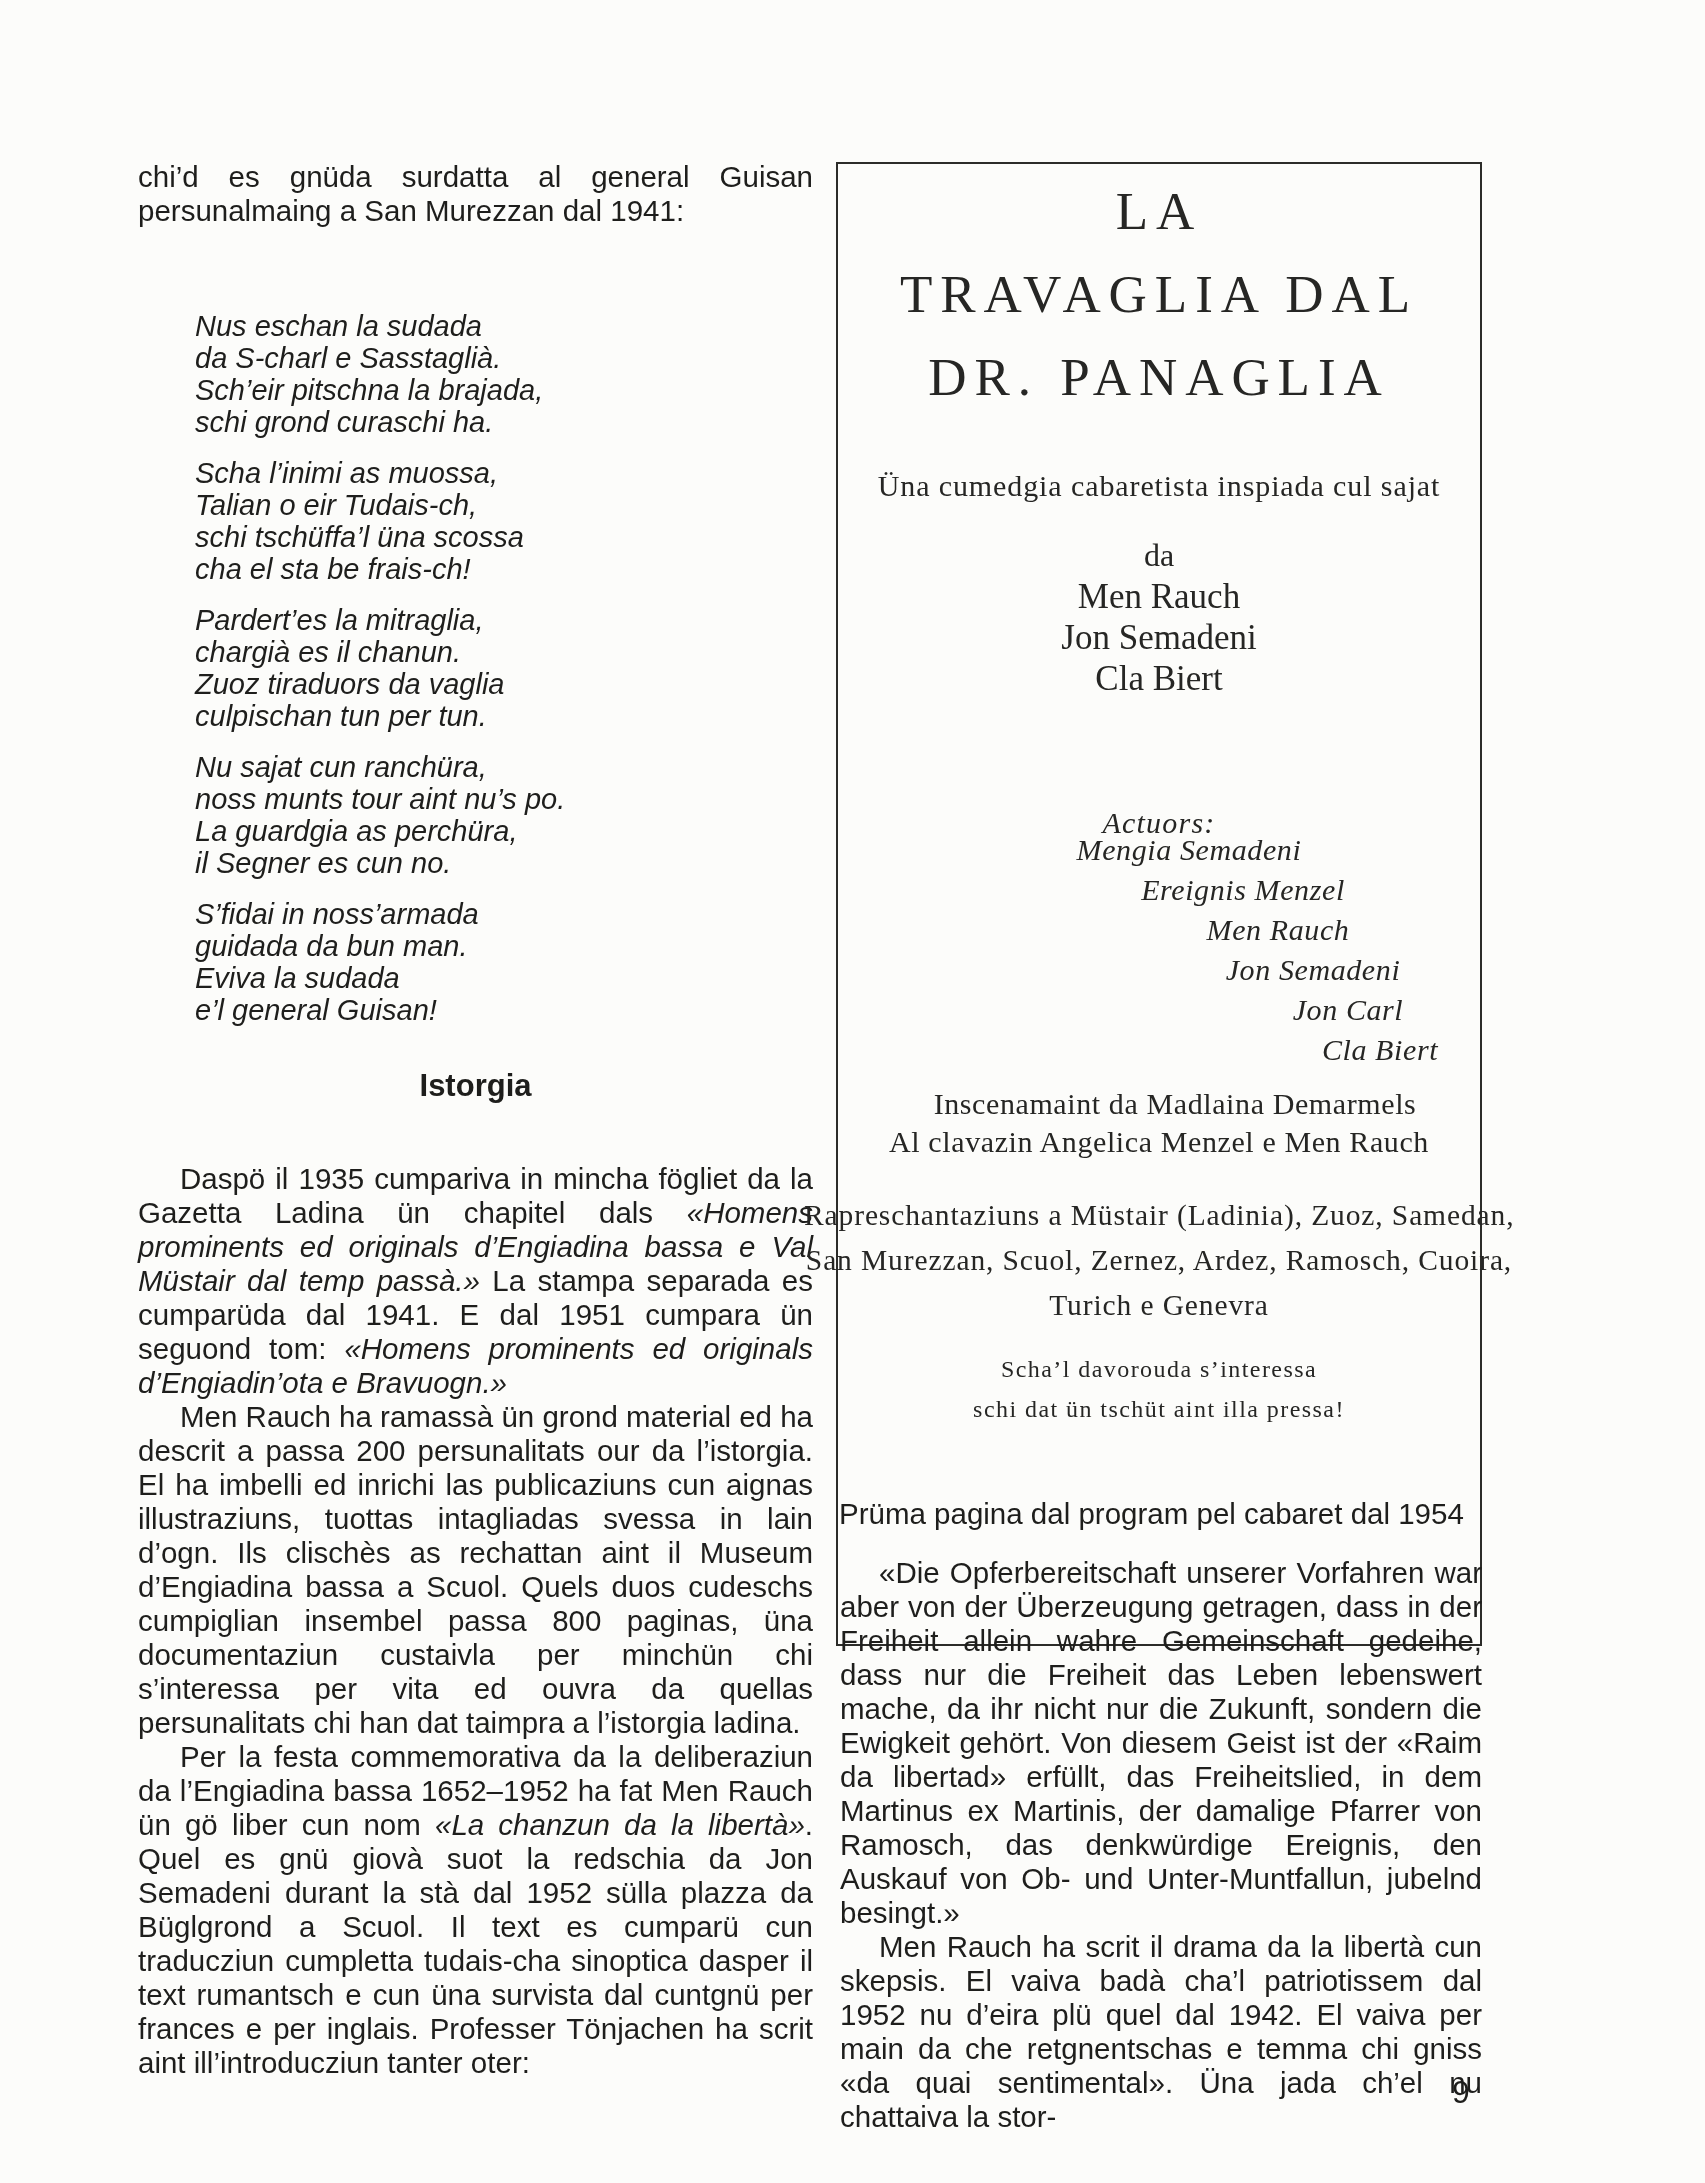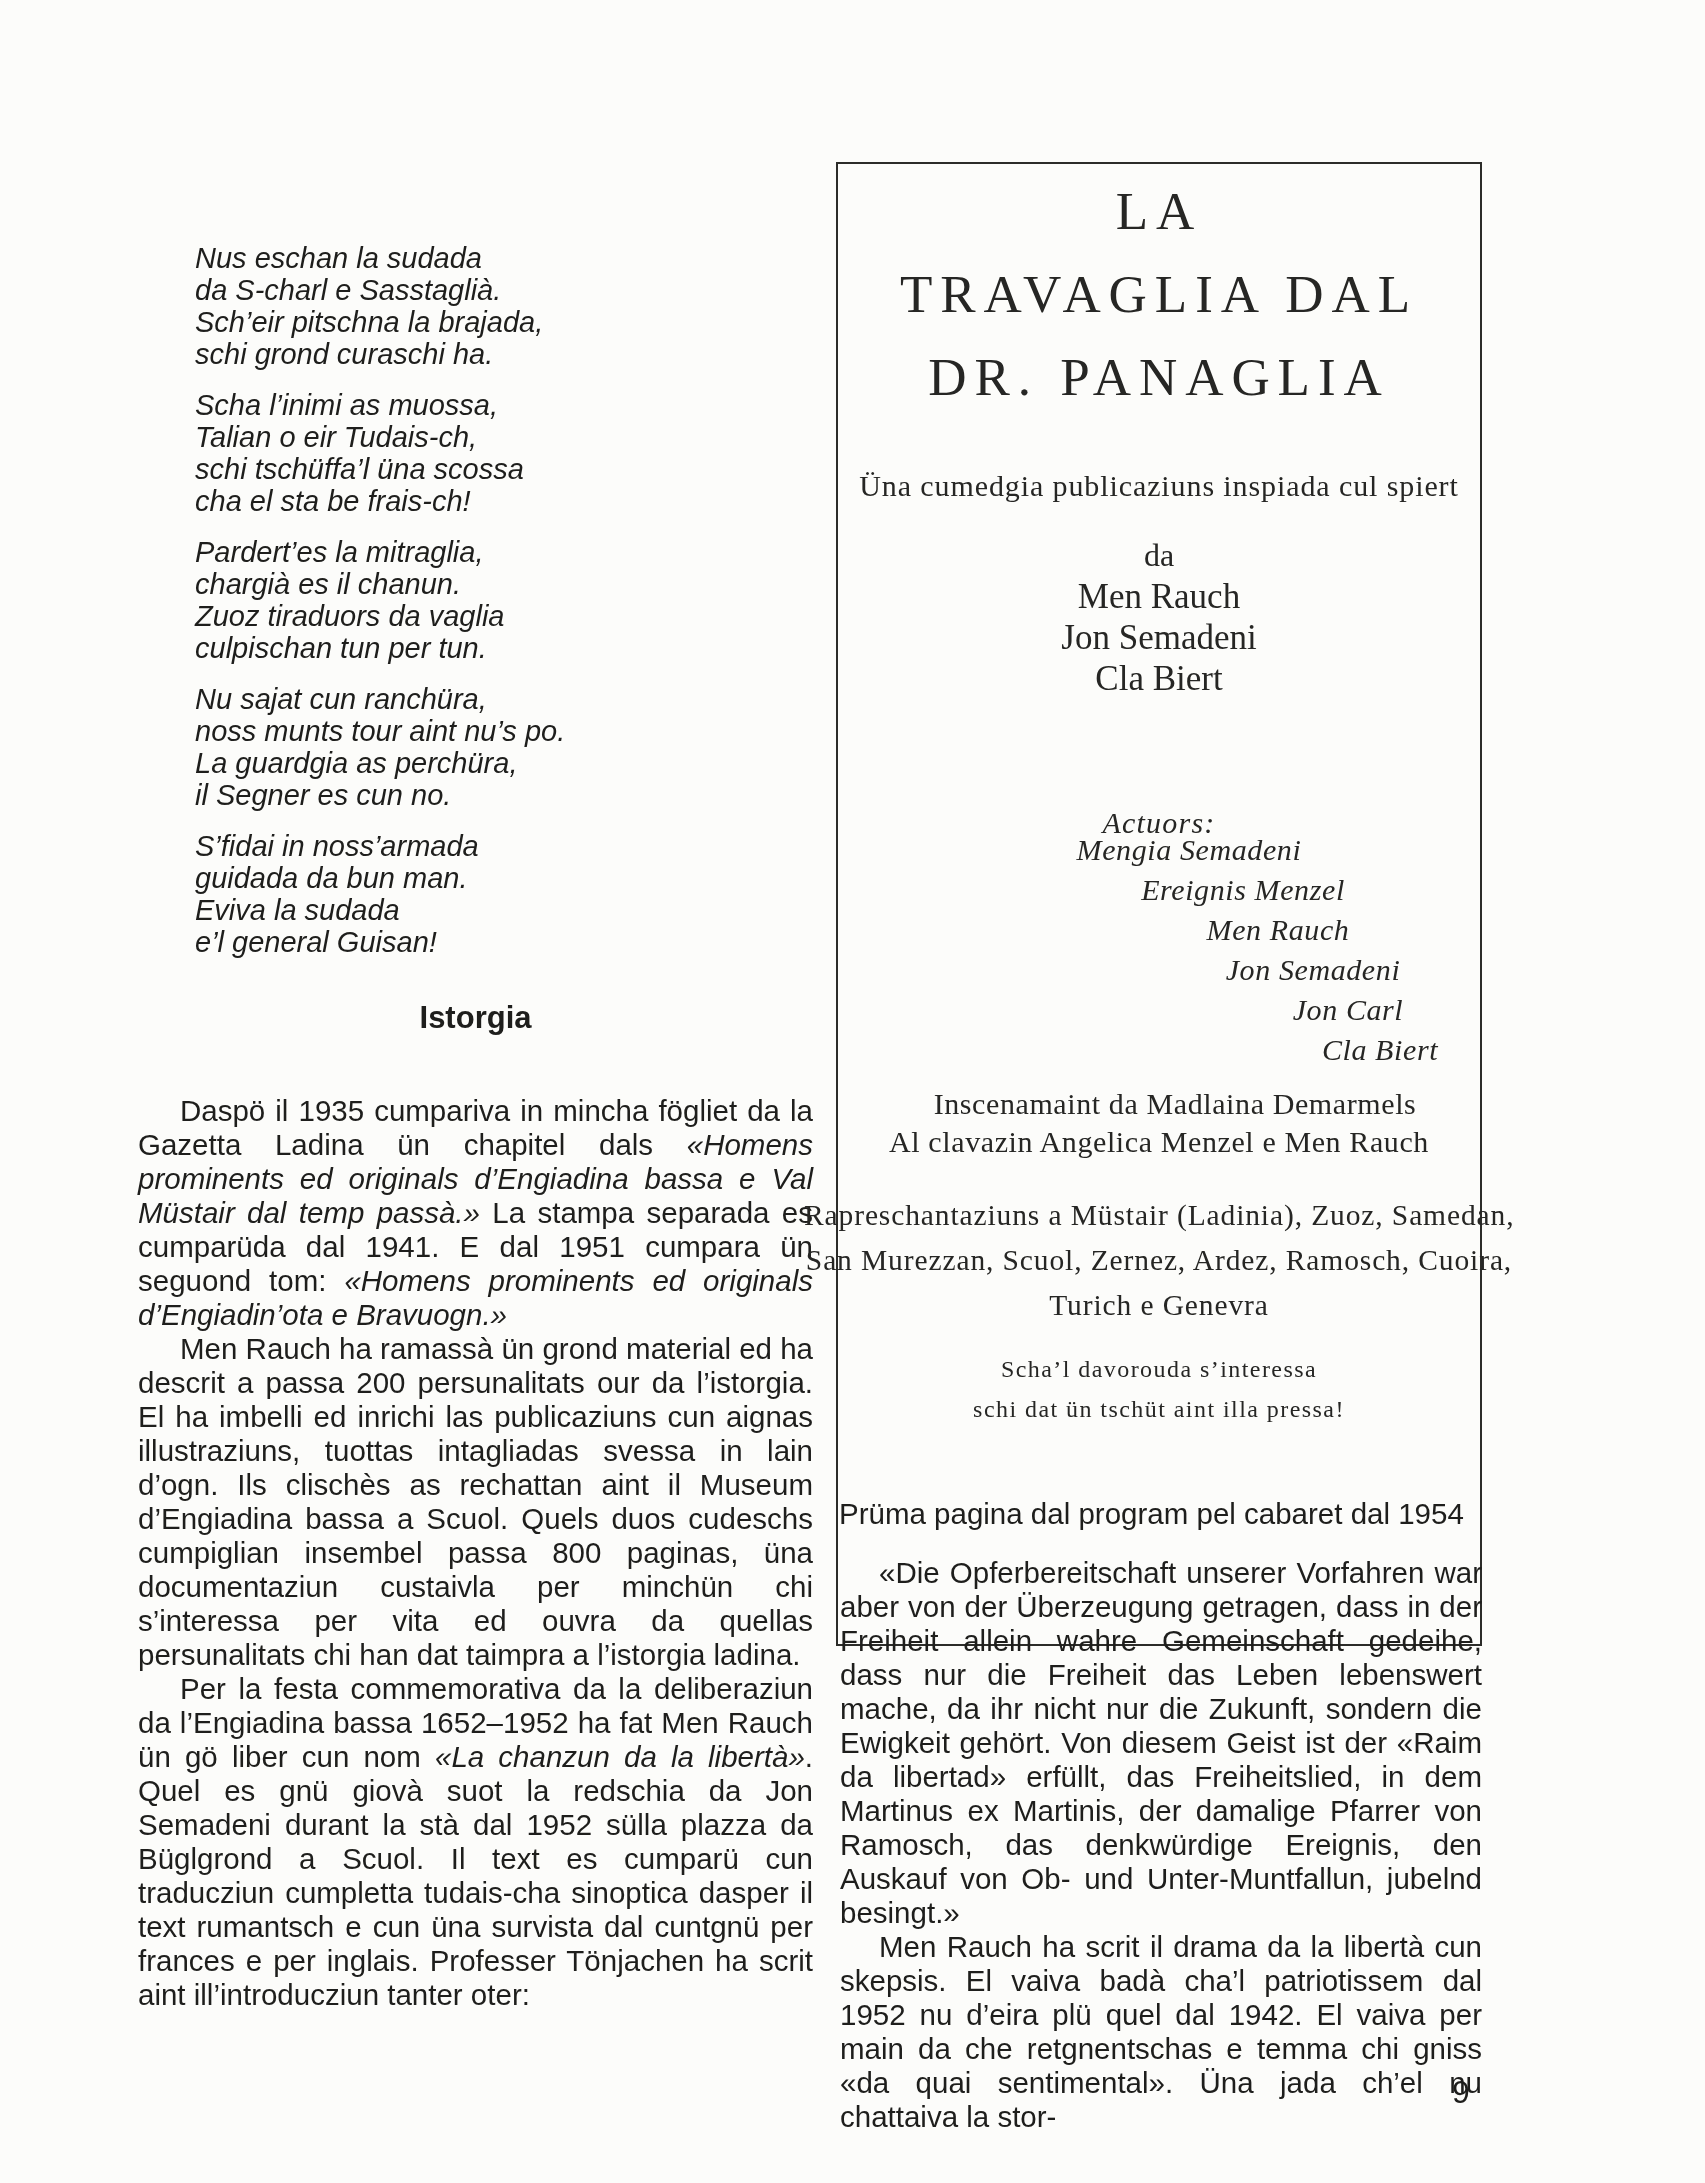--- a/index.html
+++ b/index.html
@@ -57,20 +57,21 @@
   .col-right{position:absolute;left:840px;top:1556px;width:642px;}
   .col-right .para{text-indent:39px;}
   .pageno{position:absolute;left:1452px;top:2074px;font-size:32px;}
 </style>
 </head>
 <body>
 
 <div class="page">
 
   <div class="col-left">
+    <p class="body intro">chi’d es gnüda surdatta al general Guisan persunalmaing a San Murezzan dal 1941:</p>
 
     <div class="poem">
       <div class="stanza">
         <div>Nus eschan la sudada</div>
         <div>da S-charl e Sasstaglià.</div>
         <div>Sch’eir pitschna la brajada,</div>
         <div>schi grond curaschi ha.</div>
       </div>
       <div class="stanza">
         <div>Scha l’inimi as muossa,</div>
@@ -110,21 +111,21 @@
     <div class="gap gr1"></div>
     <div class="gap gl2"></div>
     <div class="gap gr2"></div>
 
     <div class="ptitle">
       <div>LA</div>
       <div>TRAVAGLIA DAL</div>
       <div>DR. PANAGLIA</div>
     </div>
 
-    <div class="psub">Üna cumedgia publicaziuns inspiada cul spiert</div>
+    <div class="psub">Üna cumedgia cabaretista inspiada cul sajat</div>
     <div class="pby">da</div>
 
     <div class="pauthors">
       <div>Men Rauch</div>
       <div>Jon Semadeni</div>
       <div>Cla Biert</div>
     </div>
 
     <div class="pact-h">Actuors:</div>
 

